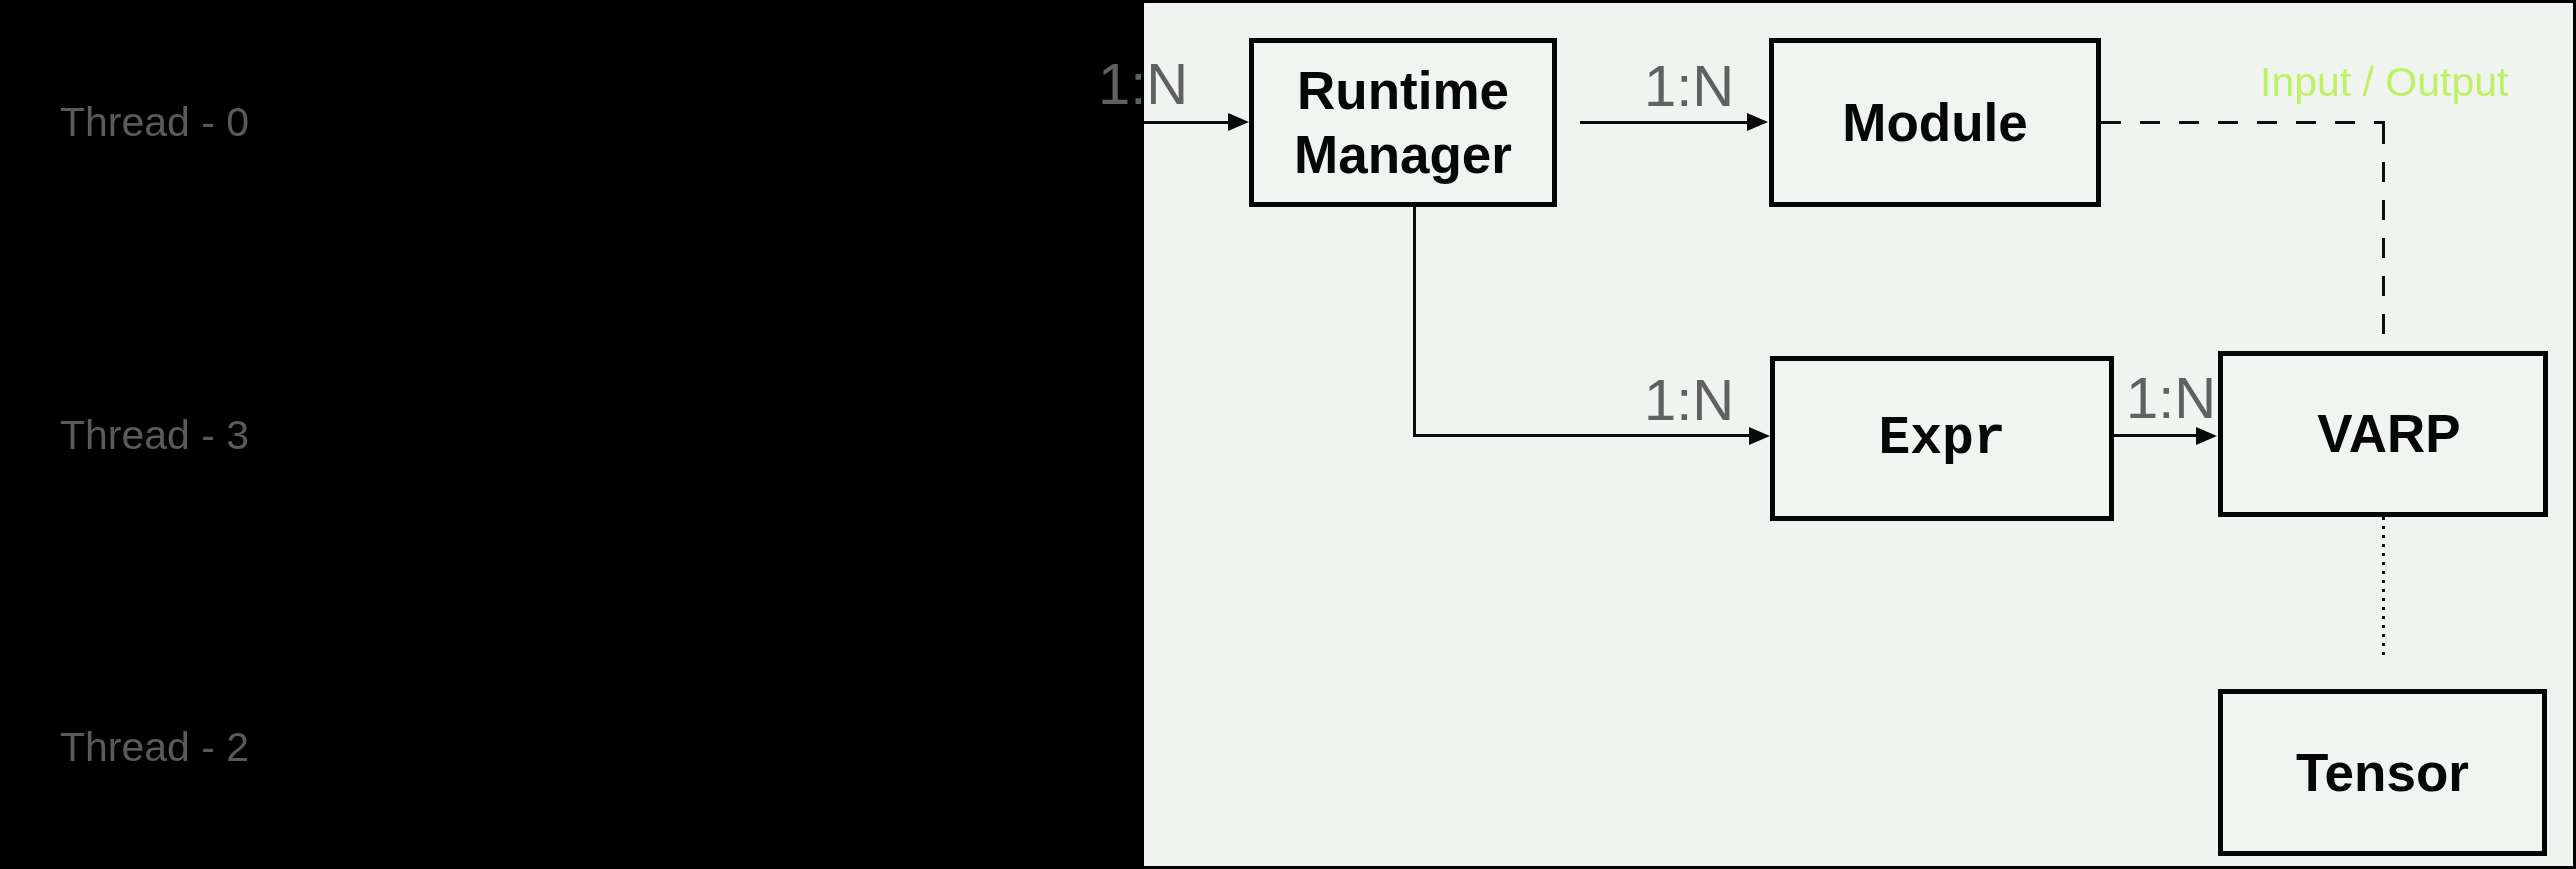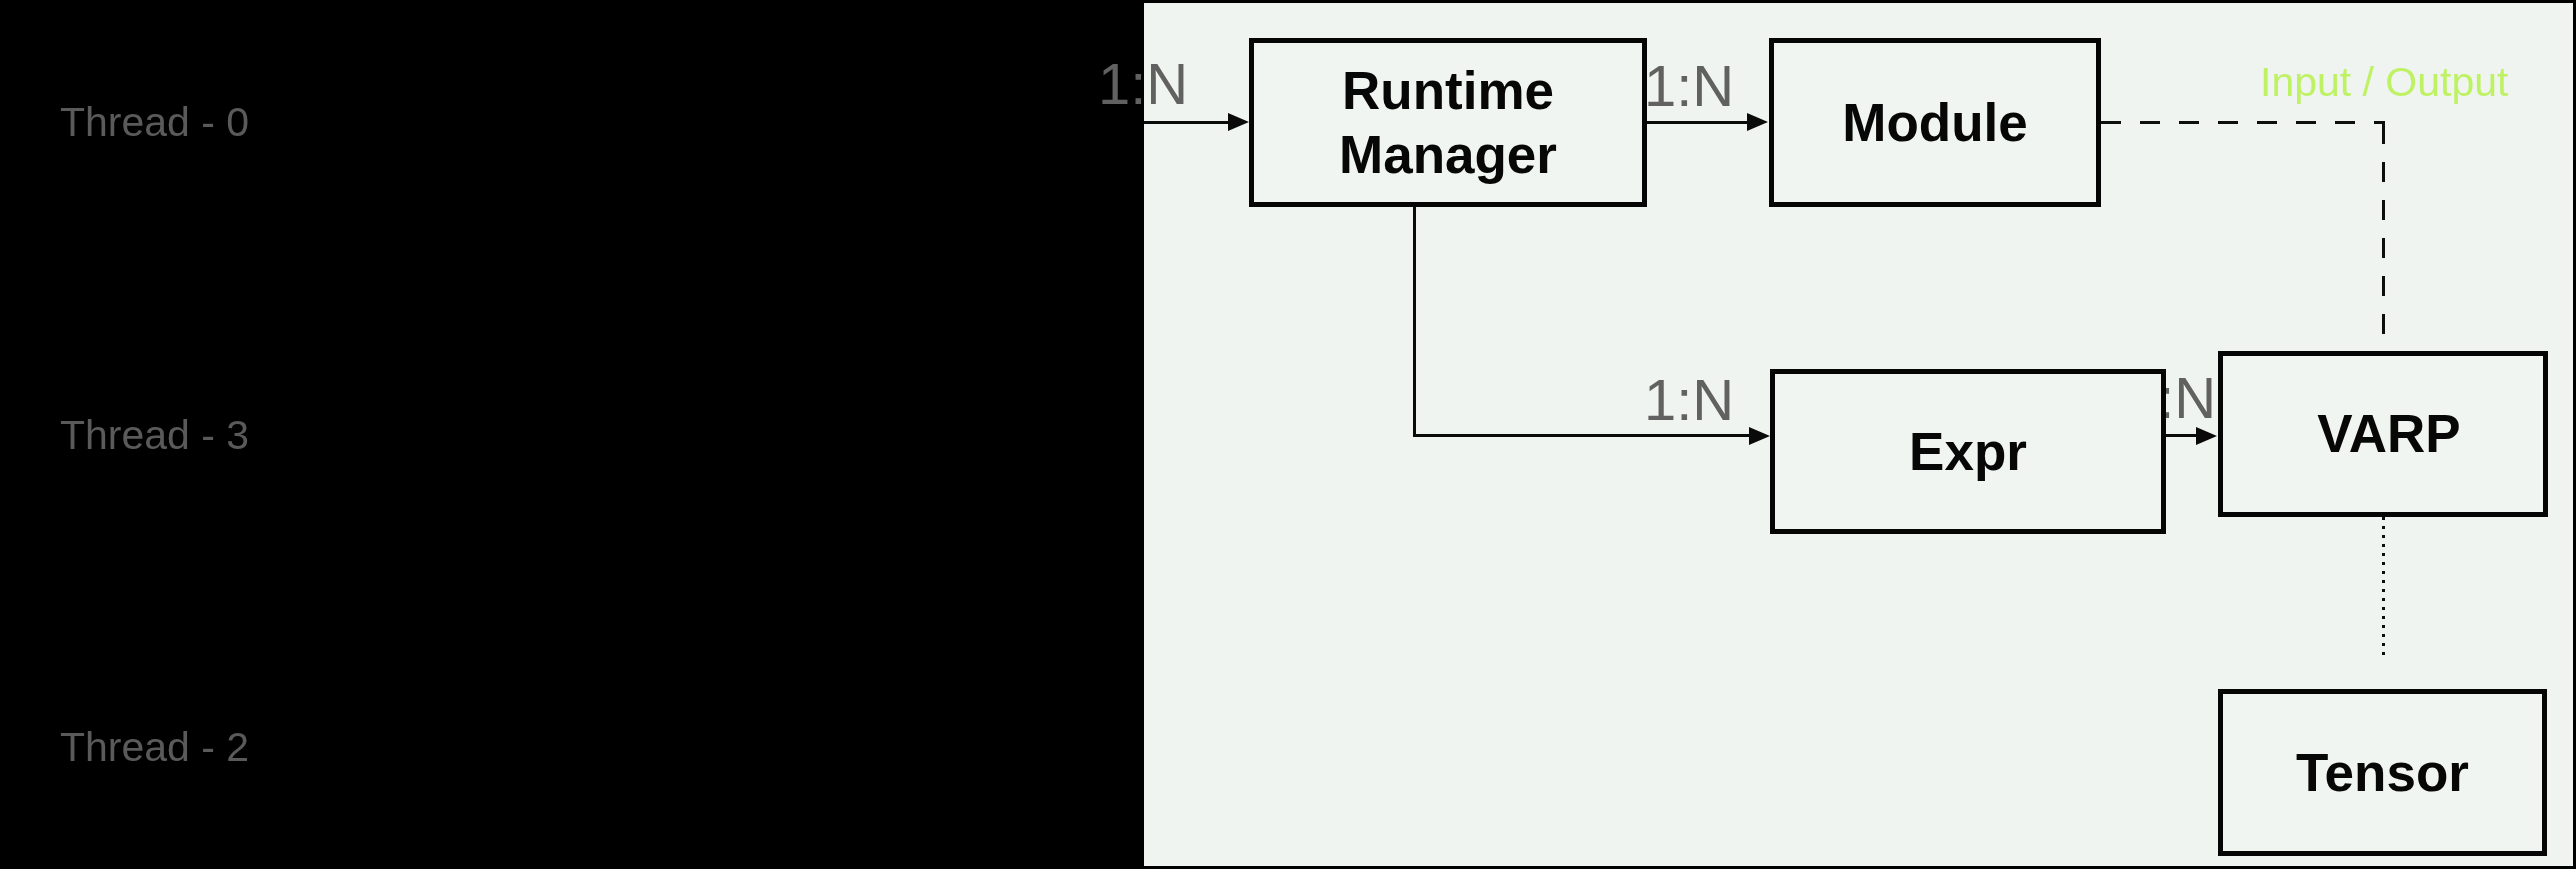--- a/index.html
+++ b/index.html
@@ -41,23 +41,23 @@
     display: flex;
     align-items: center;
     justify-content: center;
     text-align: center;
     font-weight: bold;
     font-size: 53px;
     line-height: 64px;
     color: #070707;
     padding: 0 25px;
   }
-  .node-runtime { left: 1249px; top: 38px;  width: 398px; height: 169px; }
+  .node-runtime { left: 1249px; top: 38px;  width: 308px; height: 169px; }
   .node-module  { left: 1769px; top: 38px;  width: 332px; height: 169px; text-align: center; }
-  .node-expr    { left: 1770px; top: 369px; width: 396px; height: 165px; }
+  .node-expr    { left: 1770px; top: 356px; width: 344px; height: 165px; font-family: Liberation Mono, monospace; }
   .node-varp    { left: 2218px; top: 351px; width: 330px; height: 166px; padding-left: 37px; }
   .node-tensor  { left: 2218px; top: 660px; width: 329px; height: 167px; margin-top: 29px; }
 
   
   .h-line { position: absolute; height: 3.3px; background: #0a0a0a; }
   .v-line { position: absolute; width: 3.3px;  background: #0a0a0a; }
 
   .edge1-line { left: 1144px; top: 121px; width: 85px; }
   .edge2-line { left: 1580px; top: 121px; width: 169px; }
   .edge3-vline { left: 1413px; top: 206px; height: 229px; }

